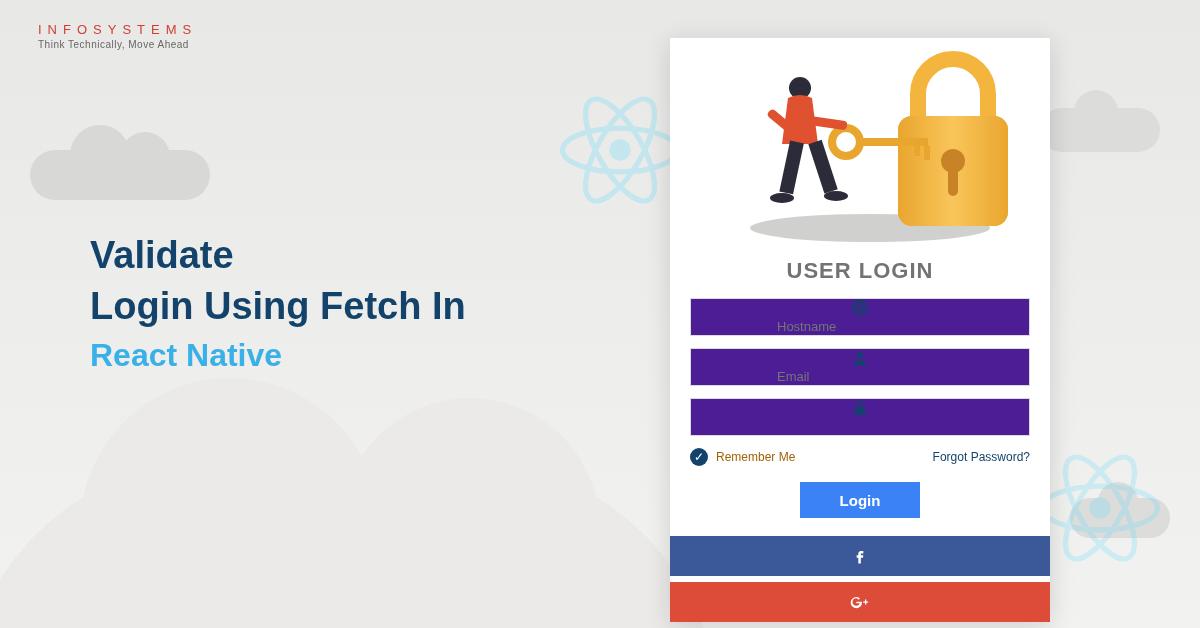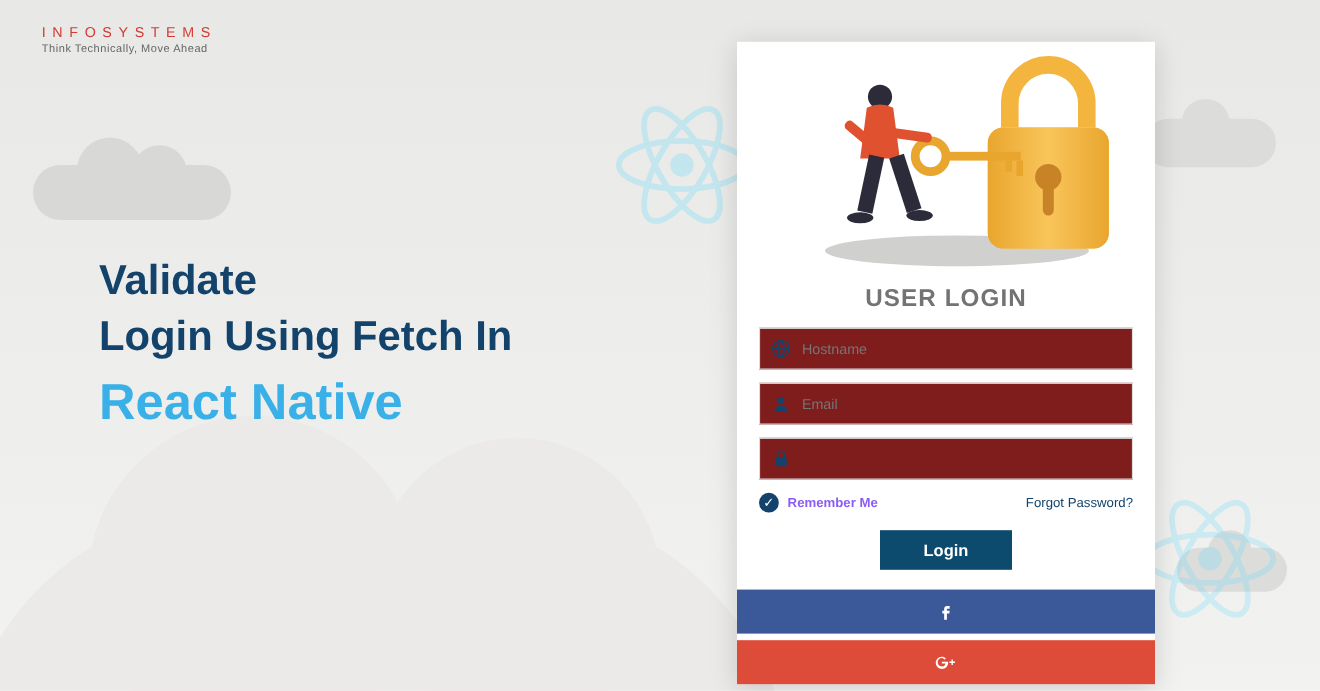--- a/index.html
+++ b/index.html
@@ -29,58 +29,58 @@
     .react-logo { position: absolute; width: 120px; height: 120px; }
     .react-logo.left { top: 90px; left: 560px; opacity: 0.28; }
     .react-logo.right { bottom: 60px; right: 40px; opacity: 0.25; }
     .logo { position: absolute; top: 26px; left: 38px; }
     .logo .brand { font-size: 36px; font-weight: 700; color: #12335c; letter-spacing: -1px; }
     .logo .brand .corner { color: #e44; font-weight: 400; margin-left:-2px; vertical-align: top; font-size: 24px;}
     .logo .sub { font-size: 13px; letter-spacing: 6px; color: #d33c34; font-weight: 500; margin-top:-4px;}
     .logo .tag { font-size: 10px; color: #666; letter-spacing: 0.5px; margin-top: 2px; }
     .headline { position: absolute; top: 230px; left: 90px; text-align: left; width: 540px; }
     .headline .line { font-size: 38px; font-weight: 700; color: #13436b; line-height: 1.35; }
-    .headline .accent { font-size: 46px; font-weight: 700; color: #39b0e8; line-height: 1.4; }
+    .headline .accent { font-size: 32px; font-weight: 700; color: #39b0e8; line-height: 1.4; }
     .card {
       position: absolute;
       top: 38px;
       right: 150px;
       width: 380px;
       background: #fff;
       box-shadow: 0 4px 24px rgba(0,0,0,0.15);
       padding: 8px 0 0 0;
     }
     .illus-wrap { height: 200px; position: relative; }
     .card-title { text-align: center; color: #737373; font-size: 22px; font-weight: 700; letter-spacing: 1px; margin: 12px 0 14px; }
     .field-wrap { padding: 0 20px; }
     .field {
       display: flex; align-items: center;
-      border: 1px solid #dcdcdc; background: #7f1d1d;
-      height: 38px; margin-bottom: 12px; padding: 0 10px;
+      border: 1px solid #dcdcdc; background: #4c1d95;
+      height: 38px; margin-bottom: 12px; padding: 0 10px; flex-direction: column;
     }
     .field .ficon { width: 18px; height: 18px; color: #13436b; flex-shrink: 0; }
     .field input {
       border: none; outline: none; font-size: 13px; color: #999;
       margin-left: 10px; flex: 1; background: transparent;
     }
     .below-row {
       display: flex; justify-content: space-between; align-items: center;
       padding: 0 20px; margin: 4px 0 16px;
     }
     .remember { display: flex; align-items: center; gap: 8px; }
     .remember-cb {
       width: 18px; height: 18px; border-radius: 50%; background: #13436b;
       display: flex; align-items: center; justify-content: center;
       color: #fff; font-size: 12px;
     }
-    .remember-label { font-size: 12px; color: #8b5cf6; font-weight: 700; }
+    .remember-label { font-size: 12px; color: #a16207; font-weight: 400; }
     .forgot { font-size: 12px; color: #13436b; text-decoration: none; font-weight: 500; }
     .login-btn {
       display: block; margin: 0 auto 18px; width: 120px; height: 36px;
-      background: #0c4a6e; color: #fff; border: none; font-size: 15px;
+      background: #3b82f6; color: #fff; border: none; font-size: 15px;
       font-weight: 600; cursor: pointer;
     }
     .social { height: 40px; display: flex; align-items: center; justify-content: center; color: #fff; }
     .social.fb { background: #3b5998; }
     .social.gp { background: #dd4b39; margin-top: 6px; }
     .social svg { width: 20px; height: 20px; }
   </style>
 </head>
 <body>
 

